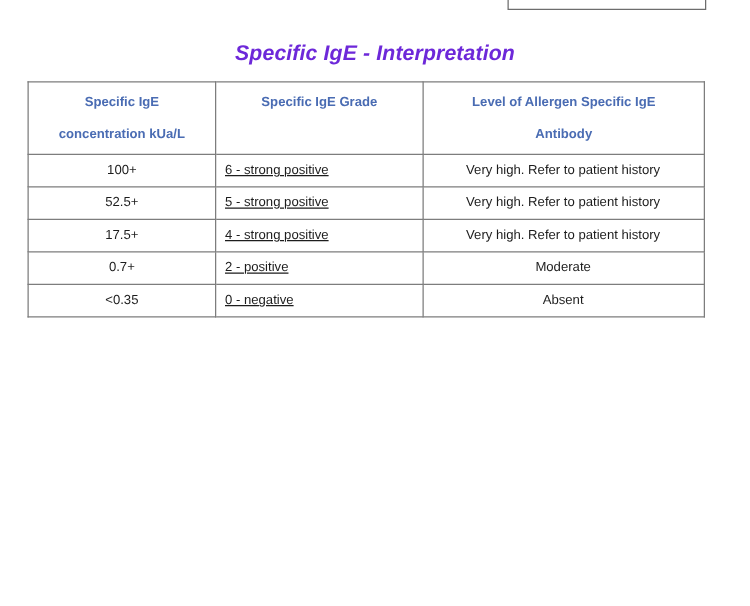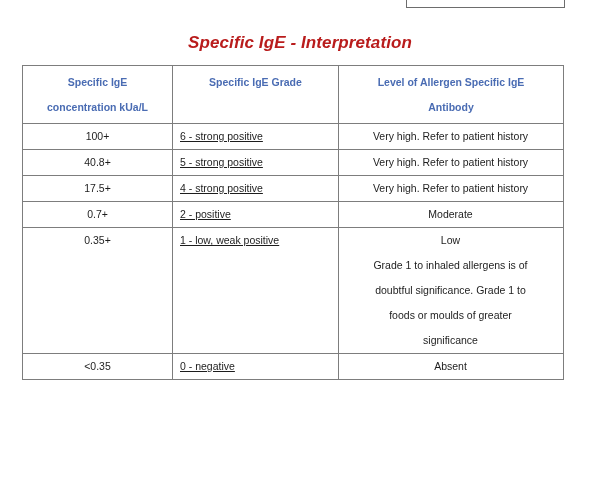--- a/index.html
+++ b/index.html
@@ -30,21 +30,21 @@
   
   #page-title {
     position: absolute;
     left: 0;
     top: 33px;
     width: 600px;
     text-align: center;
     font-size: 17px;
     font-weight: bold;
     font-style: italic;
-    color: #b91c1c;
+    color: #6d28d9;
     letter-spacing: .1px;
   }
 
   
   #igE-table {
     position: absolute;
     left: 22px;
     top: 65px;
     width: 541px;
     border-collapse: collapse;
@@ -130,52 +130,41 @@
   </thead>
   <tbody>
     <tr>
       <td class="col-conc">100+</td>
       <td class="col-grade">6 - strong positive</td>
       <td class="col-level">
         <span class="ln">Very high. Refer to patient history</span>
       </td>
     </tr>
     <tr>
-      <td class="col-conc">40.8+</td>
+      <td class="col-conc">52.5+</td>
       <td class="col-grade">5 - strong positive</td>
       <td class="col-level">
         <span class="ln">Very high. Refer to patient history</span>
       </td>
     </tr>
     <tr>
       <td class="col-conc">17.5+</td>
       <td class="col-grade">4 - strong positive</td>
       <td class="col-level">
         <span class="ln">Very high. Refer to patient history</span>
       </td>
     </tr>
     <tr>
       <td class="col-conc">0.7+</td>
       <td class="col-grade">2 - positive</td>
       <td class="col-level">
         <span class="ln">Moderate</span>
       </td>
     </tr>
     <tr>
-      <td class="col-conc">0.35+</td>
-      <td class="col-grade">1 - low, weak positive</td>
-      <td class="col-level">
-        <span class="ln">Low</span>
-        <span class="ln">Grade 1 to inhaled allergens is of</span>
-        <span class="ln">doubtful significance. Grade 1 to</span>
-        <span class="ln">foods or moulds of greater</span>
-        <span class="ln">significance</span>
-      </td>
-    </tr>
-    <tr>
       <td class="col-conc">&lt;0.35</td>
       <td class="col-grade">0 - negative</td>
       <td class="col-level">
         <span class="ln">Absent</span>
       </td>
     </tr>
   </tbody>
 </table>
 
 </body></html>

